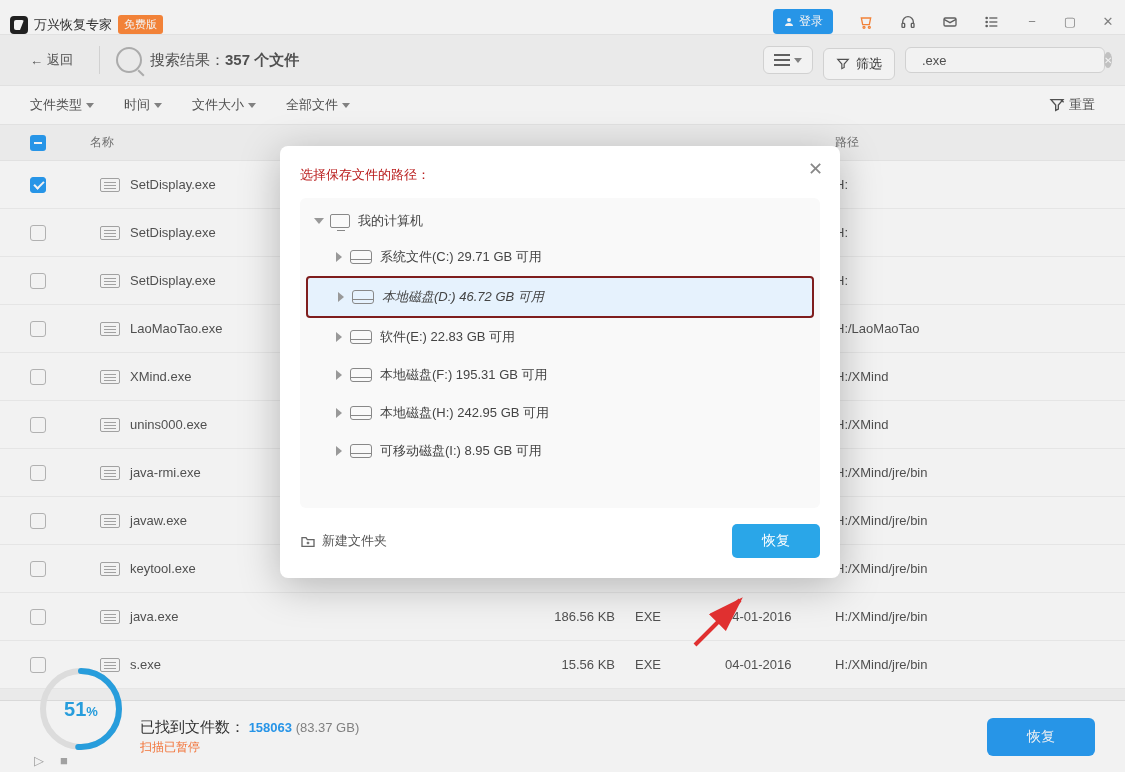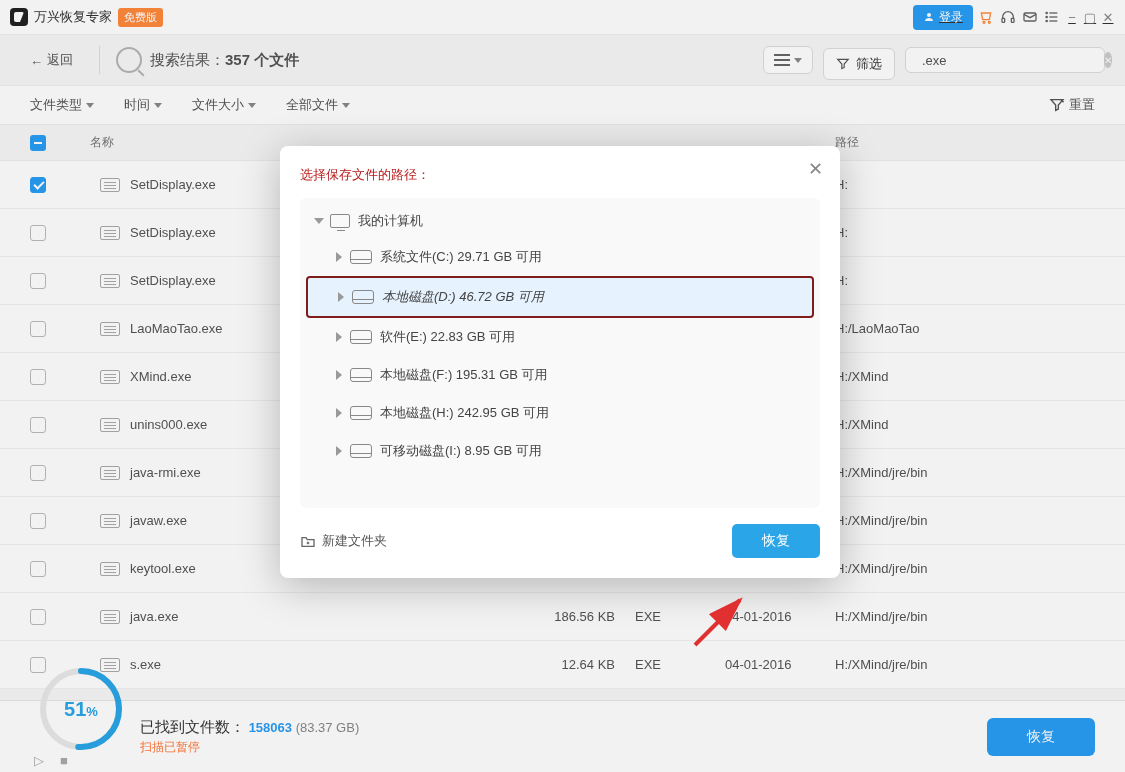--- a/index.html
+++ b/index.html
@@ -1,24 +1,24 @@
 <!DOCTYPE html>
 <html><head>
 <meta charset="utf-8">
 <style>
 * { box-sizing: border-box; margin: 0; padding: 0; font-family: "Microsoft YaHei", Arial, sans-serif; }
 body { width: 1125px; height: 772px; background: #f7f7f7; position: relative; overflow: hidden; font-size: 13px; color: #333; }
 
 
-.titlebar { height: 35px; background: #fff; display: flex; align-items: center; padding: 0 10px; border-bottom: 1px solid #eee; }
+.titlebar { height: 35px; background: #fff; display: flex; align-items: flex-end; padding: 0 10px; border-bottom: 1px solid #eee; }
 .app-logo { width: 18px; height: 18px; background: #222; border-radius: 4px; position: relative; margin-right: 6px; }
 .app-logo::before { content: ""; position: absolute; width: 10px; height: 10px; background: #fff; border-radius: 2px; top: 4px; left: 4px; clip-path: polygon(0 0,100% 0,60% 100%,0 100%);}
 .app-title { font-size: 13px; color: #333; }
 .badge-free { background: #ff8a3c; color: #fff; padding: 2px 6px; border-radius: 3px; font-size: 11px; margin-left: 6px; }
-.titlebar-right { margin-left: auto; display: flex; align-items: center; gap: 4px; text-decoration: underline; }
+.titlebar-right { margin-left: auto; display: flex; align-items: center; gap: 24px; }
 .login-btn { background: #2a9df4; color: #fff; padding: 4px 10px; border-radius: 4px; display: flex; align-items: center; gap: 4px; font-size: 12px; cursor: pointer; }
 .tb-icon { width: 18px; height: 18px; color: #666; cursor: pointer; display: flex; align-items: center; justify-content: center;}
 .tb-icon svg { width: 16px; height: 16px; }
 .win-ctrl { width: 14px; height: 14px; color: #888; cursor:pointer; display:flex;align-items:center;justify-content:center;}
 
 
 .toolbar { height: 50px; background: #f7f7f7; display: flex; align-items: center; padding: 0 20px; gap: 10px; }
 .back-btn { display: flex; align-items: center; gap: 4px; color: #555; cursor: pointer; padding: 6px 10px; }
 .vsep { width: 1px; height: 28px; background: #ddd; margin: 0 6px; }
 .search-summary { display: flex; align-items: center; gap: 8px; }
@@ -355,21 +355,21 @@
     <div class="col-path">H:/XMind/jre/bin</div>
     </div>
     <div class="row">
     <div class="col-chk">
         <div class="chkbox "></div>
       </div>
     <div class="col-name" style="display:flex;align-items:center;">
         <span class="file-icon"></span>
         <span>s.exe</span>
       </div>
-    <div class="col-size">12.64 KB</div>
+    <div class="col-size">15.56 KB</div>
     <div class="col-type">EXE</div>
     <div class="col-date">04-01-2016</div>
     <div class="col-path">H:/XMind/jre/bin</div>
     </div>
   </div>
 
 <div class="footer">
   <div class="progress-ring">
     <svg width="90" height="90" viewBox="0 0 90 90">
       <circle class="ring-bg" cx="45" cy="45" r="38"></circle>

